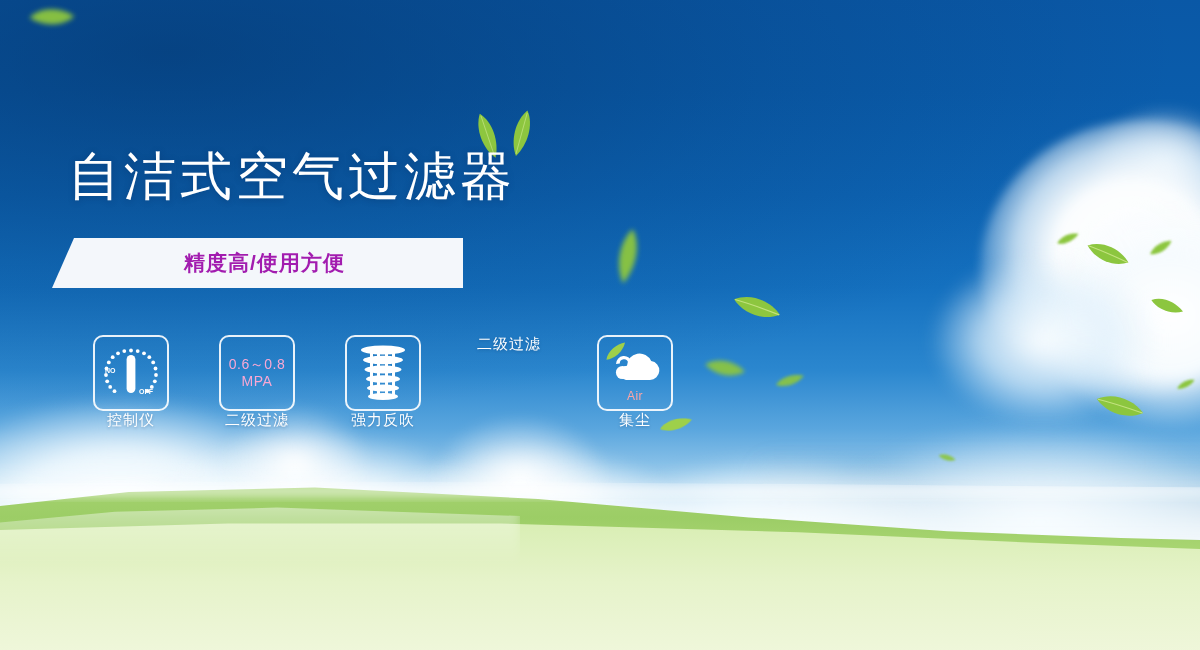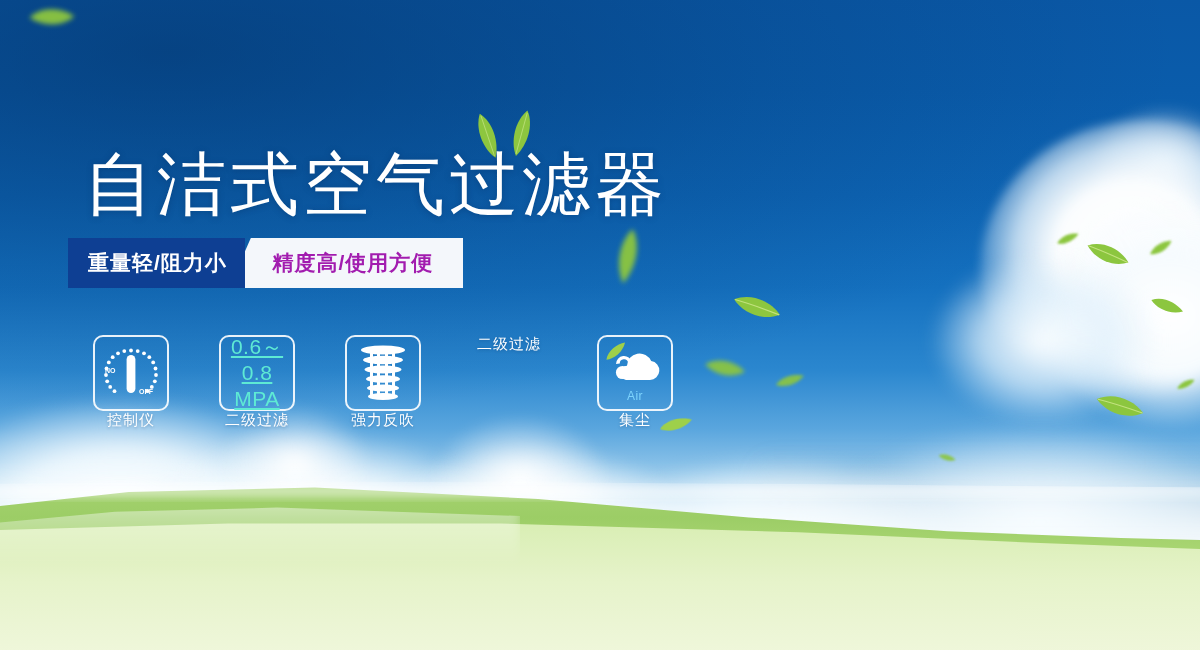--- a/index.html
+++ b/index.html
@@ -101,22 +101,22 @@
   }
   .grass-hl{
     position:absolute; left:-20px; top:495px; width:540px; height:70px;
     background:linear-gradient(to bottom, rgba(255,255,255,.55) 0%, rgba(255,255,255,0) 100%);
     clip-path:polygon(0% 42%, 25% 24%, 55% 18%, 100% 30%, 100% 100%, 0% 100%);
     filter:blur(5px);
   }
 
   
   .title{
-    position:absolute; left:84px; top:148px;
-    font-size:69px; font-weight:300; color:#ffffff;
+    position:absolute; left:68px; top:148px;
+    font-size:52px; font-weight:300; color:#ffffff;
     letter-spacing:4px; line-height:1.08;
     white-space:nowrap;
     text-shadow:0 1px 6px rgba(2,40,90,.35);
   }
 
   
   .subbar{
     position:absolute; left:68px; top:238px;
     height:50px; width:395px;
     display:flex; align-items:stretch;
@@ -154,21 +154,21 @@
   }
   .feat-box{
     width:76px; height:76px;
     border:2px solid rgba(255,255,255,.9);
     border-radius:10px;
     display:flex; align-items:center; justify-content:center;
     text-align:center;
     position:relative;
   }
   .feat-box.text{
-    color:#5eead4; font-size:21px; font-weight:400; line-height:1.25; letter-spacing:.5px;text-decoration:underline;
+    color:#f9a8d4; font-size:14px; font-weight:400; line-height:1.25; letter-spacing:.5px;
   }
   .feat-label{
     color:#ffffff; font-size:15px; letter-spacing:1px;
     text-shadow:0 1px 3px rgba(2,40,90,.3);
   }
 
   
   .leaf{ position:absolute; pointer-events:none; }
   .leaf svg{ display:block; width:100%; height:100%; }
 </style>
@@ -277,23 +277,20 @@
   </div>
   <div class="leaf" style="left:938px;top:452px;width:18px;height:12px;transform:rotate(26deg);filter:blur(1px);opacity:.9">
     <svg viewBox="0 0 100 46">
         <path d="M2 30 C24 4 68 0 98 12 C72 38 28 44 2 30 Z" fill="#8cc63f"></path>
       </svg>
   </div>
 
   <div class="title">自洁式空气过滤器</div>
 
   <div class="subbar">
-    <div class="sub-left">
-      <span>重量轻/阻力小</span>
-    </div>
     <div class="sub-right">
       <span>精度高/使用方便</span>
     </div>
   </div>
 
   <div class="features">
 
     <div class="feature">
       <div class="feat-box">
         <span style="display:block;width:64px;height:62px;">
@@ -373,21 +370,21 @@
               <circle cx="16.5" cy="24.5" r="6.6"></circle>
               <path d="M20 32 h24 a9.5 9.5 0 0 0 1.2 -18.9 a12.6 12.6 0 0 0 -24.2 4.6 a7.2 7.2 0 0 0 -1 14.3 Z"></path>
             </g>
           </svg>
           <span style="position:absolute;left:-3px;top:-5px;width:26px;height:17px;transform:rotate(-32deg);display:block">
             <svg viewBox="0 0 100 46" style="display:block;width:100%;height:100%">
                 <path d="M2 30 C24 4 68 0 98 12 C72 38 28 44 2 30 Z" fill="#9ed04a"></path>
               </svg>
           </span>
         </span>
-        <span style="color:#7dd3fc;font-size:12px;letter-spacing:.5px;">Air</span>
+        <span style="color:#fca5a5;font-size:12px;letter-spacing:.5px;">Air</span>
       </div>
       <div class="feat-label" style="position:relative;">集尘<span style="position:absolute;left:40px;top:4px;width:34px;height:20px;transform:rotate(-6deg);display:block;filter:blur(.6px)">
           <svg viewBox="0 0 100 46" style="display:block;width:100%;height:100%">
               <path d="M2 30 C24 4 68 0 98 12 C72 38 28 44 2 30 Z" fill="#9ed04a"></path>
             </svg>
         </span></div>
     </div>
 
   </div>
 

